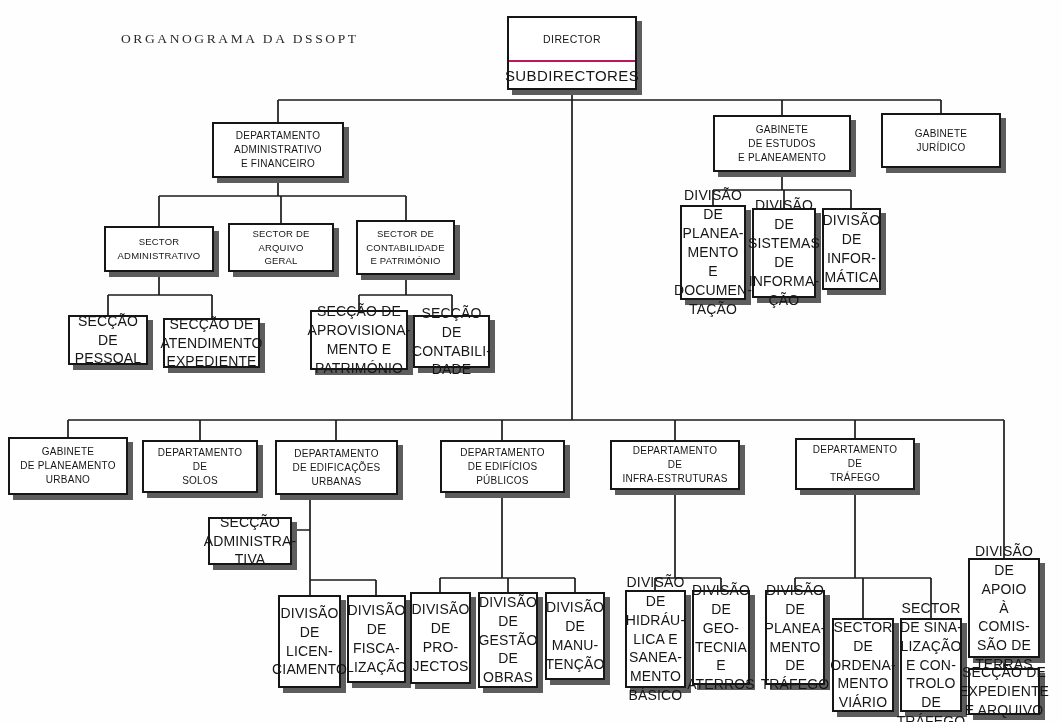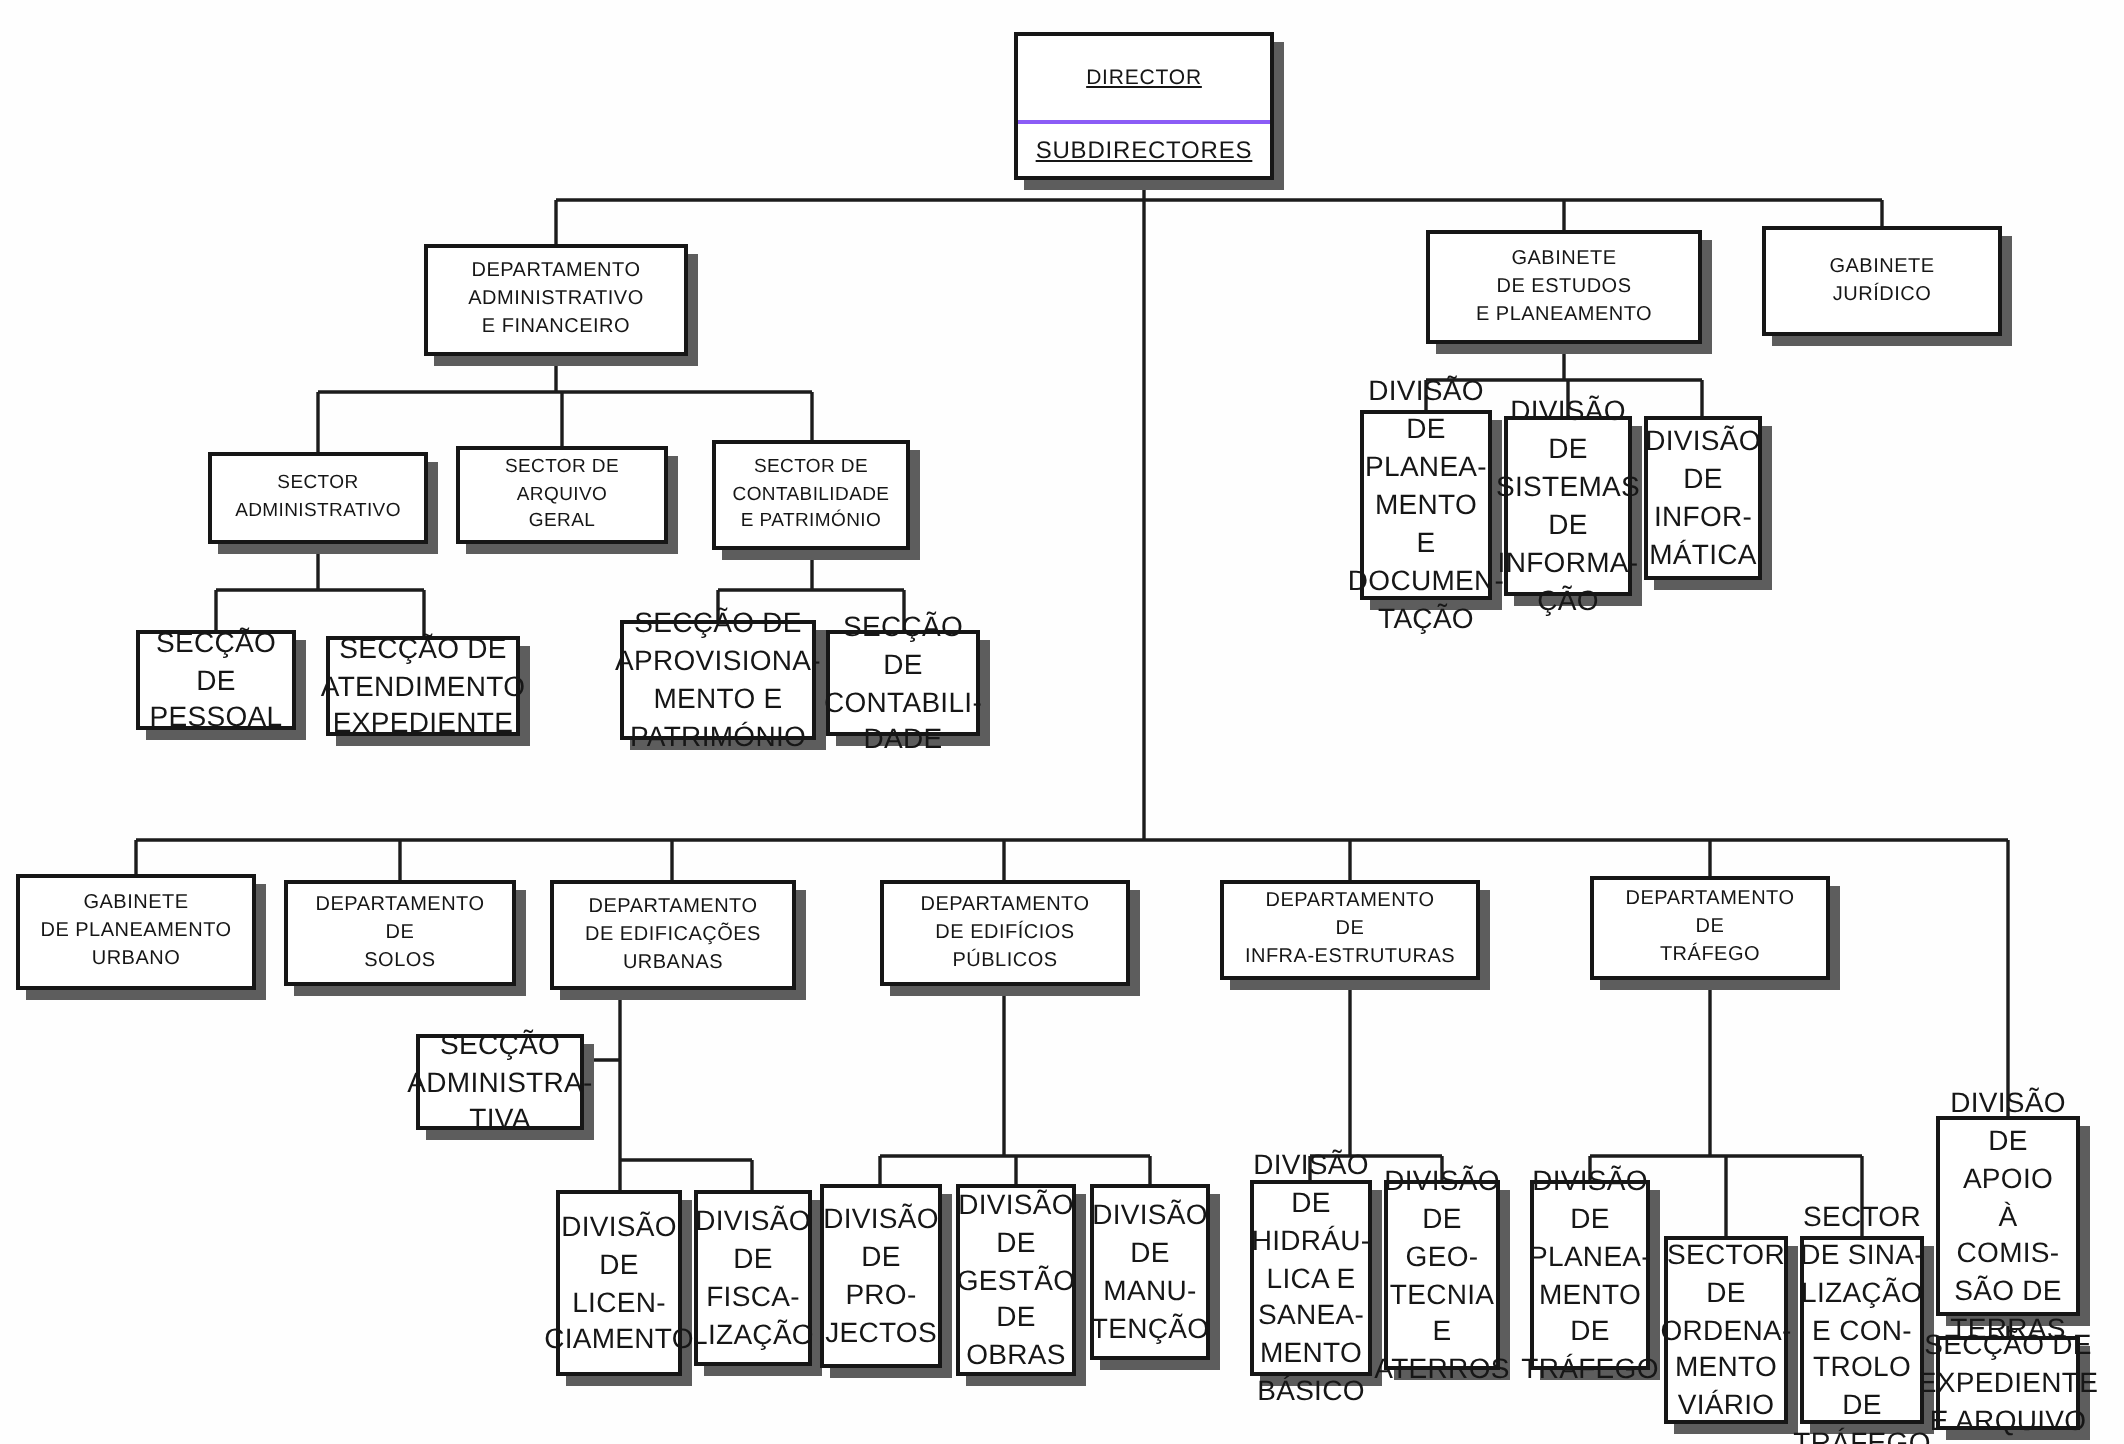--- a/index.html
+++ b/index.html
@@ -18,29 +18,30 @@
     position:absolute;background:#ffffff;border:2px solid #161616;
     box-shadow:5px 5px 0 0 #5d5d5d;
     display:flex;align-items:center;justify-content:center;
     text-align:center;white-space:pre-line;box-sizing:border-box;
     padding:2px;
   }
   .lg{font-size:10px;line-height:1.4;letter-spacing:.25px;}
   .md{font-size:9.5px;line-height:1.45;letter-spacing:.2px;}
   .sm{font-size:14px;line-height:1.35;letter-spacing:.15px;}
   .split{flex-direction:column;padding:0;font-size:10.5px;letter-spacing:.4px;}
-  .split .cell{display:flex;align-items:center;justify-content:center;width:100%;box-sizing:border-box;text-decoration:underline;}
+  .split .cell{display:flex;align-items:center;justify-content:center;width:100%;box-sizing:border-box;}
   .split .cell-top{flex:0 0 42px;}
-  .split .cell-bottom{flex:1;border-top:2px solid #8b5cf6;font-size:12px;}
+  .split .cell-bottom{flex:1;border-top:2px solid #be185d;font-size:15px;}
 </style>
 </head>
 <body>
 
 <div class="canvas">
 
+  <div class="title">ORGANOGRAMA DA DSSOPT</div>
 
   <svg class="lines" viewBox="0 0 1062 722" aria-hidden="true">
     <path d="M572 90 V420"></path>
     <path d="M278 100 H941 M278 100 V122 M782 100 V115 M941 100 V113"></path>
     <path d="M278 178 V196 M159 196 H406 M159 196 V226 M281 196 V223 M406 196 V220"></path>
     <path d="M159 272 V295 M108 295 H212 M108 295 V315 M212 295 V318"></path>
     <path d="M406 275 V295 M359 295 H452 M359 295 V310 M452 295 V315"></path>
     <path d="M782 172 V190 M713 190 H851 M713 190 V205 M784 190 V208 M851 190 V208"></path>
     <path d="M68 420 H1004 M68 420 V437 M200 420 V440 M336 420 V440 M502 420 V440 M675 420 V440 M855 420 V438 M1004 420 V558"></path>
     <path d="M310 495 V595 M292 530 H310 M310 580 H376 M376 580 V595"></path>

